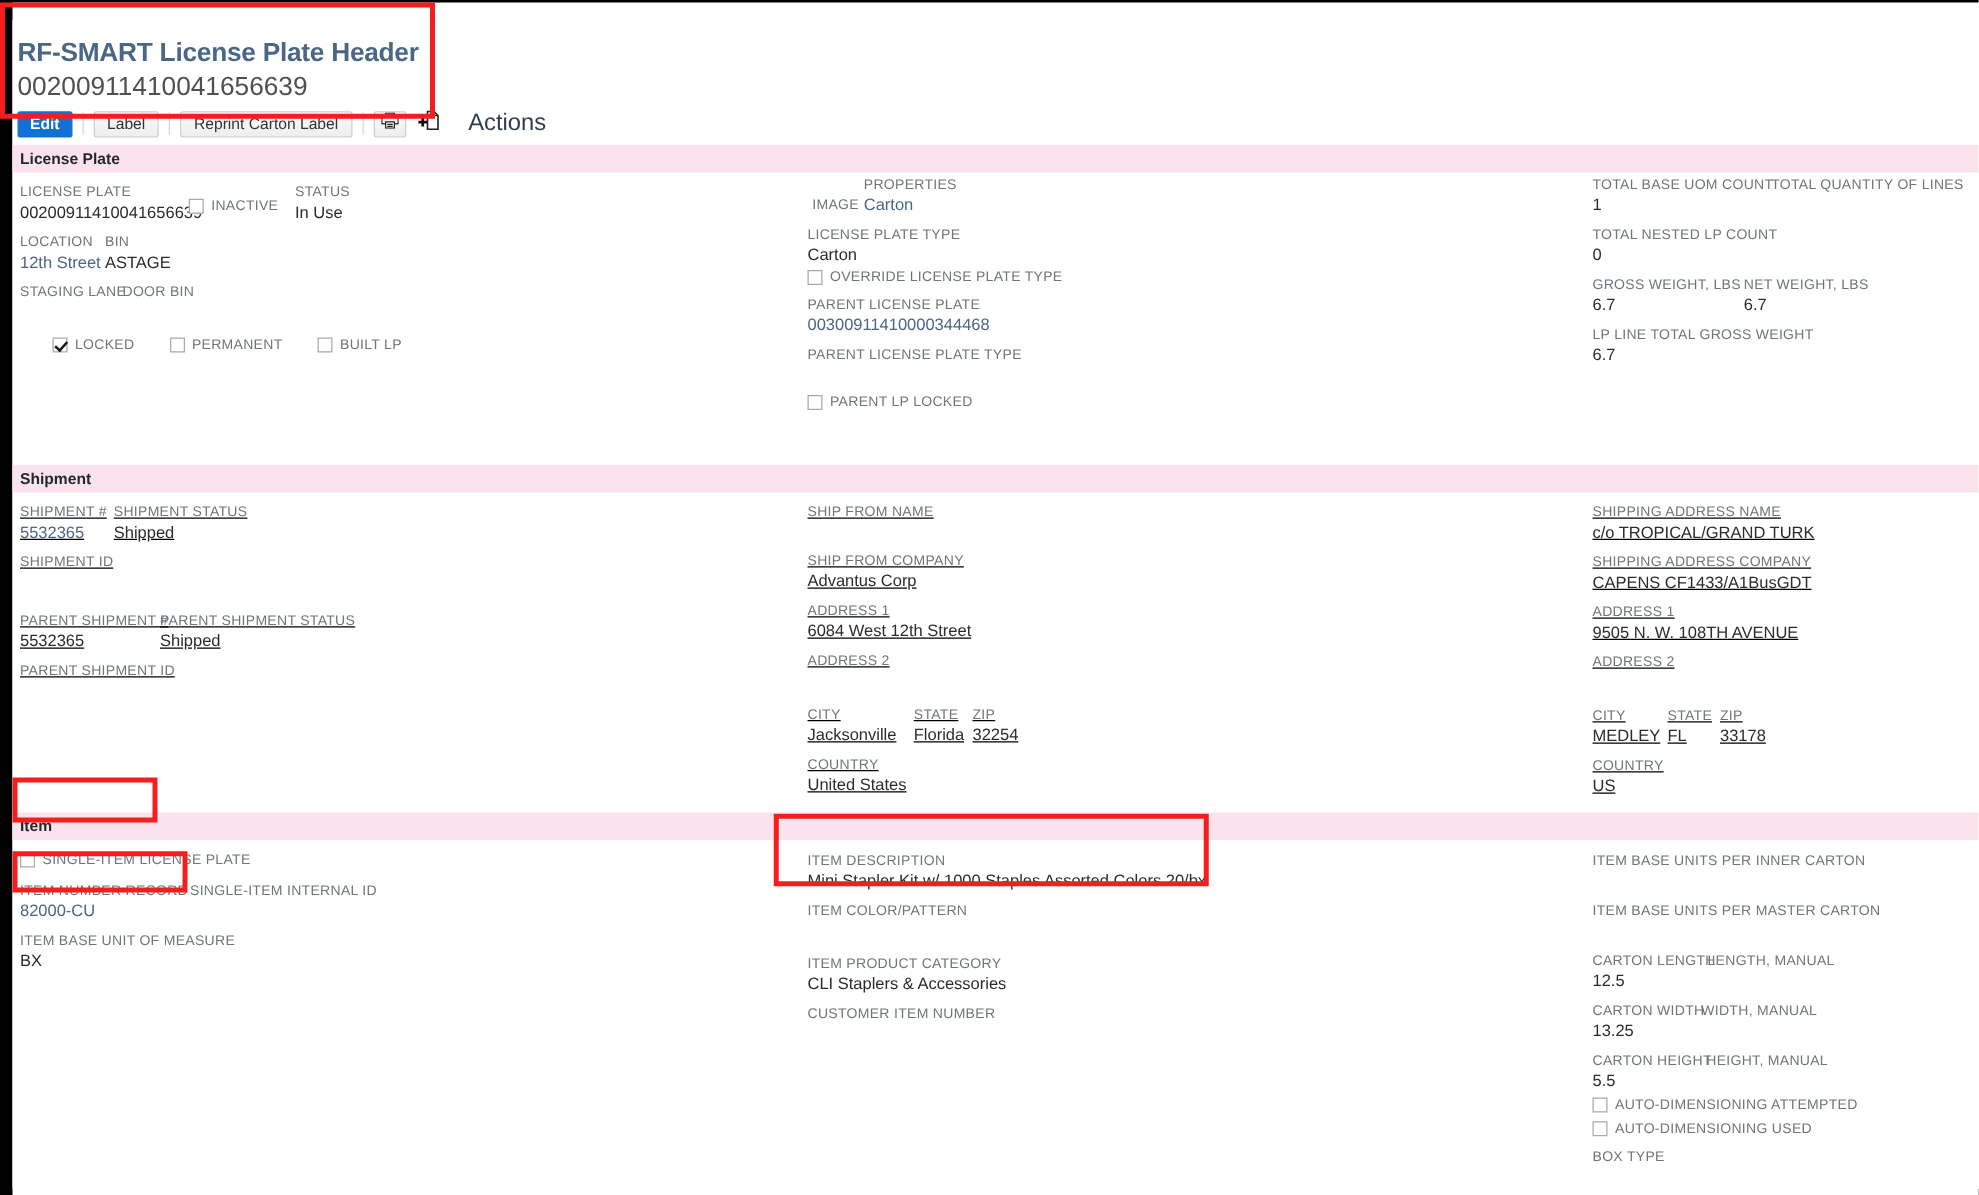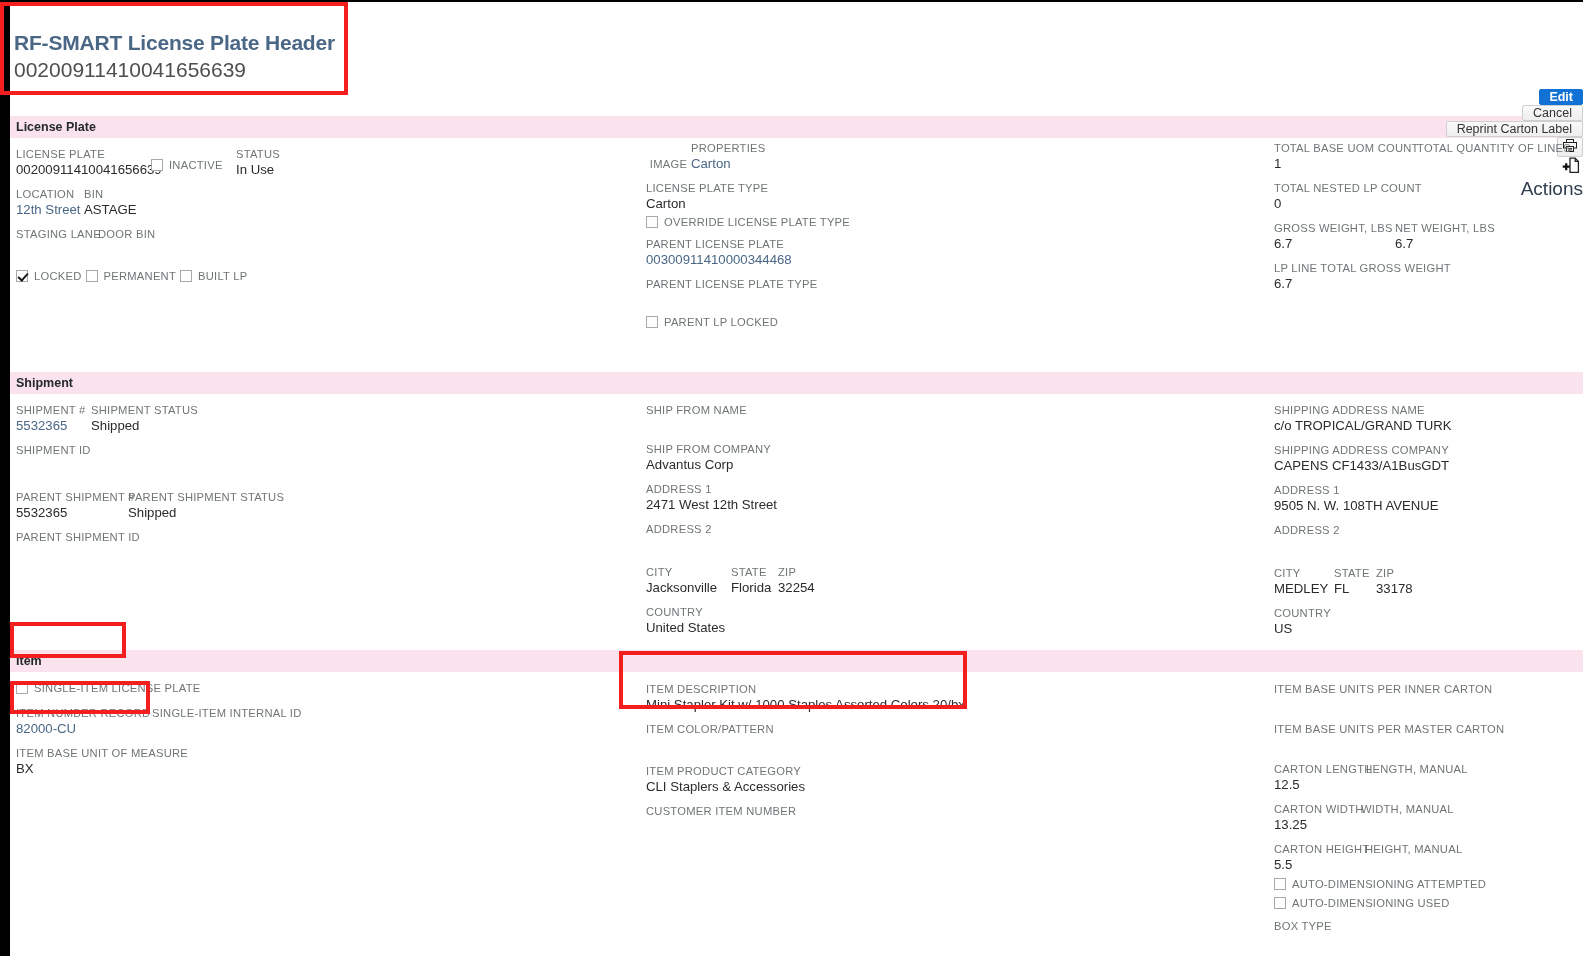--- a/index.html
+++ b/index.html
@@ -26,23 +26,22 @@
   .rec-title {
     font-size: 21px; font-weight: bold; color: #4a6785;
     letter-spacing: -0.2px; line-height: 26px;
   }
   .rec-subtitle {
     font-size: 21px; color: #4f4f4f; line-height: 28px; font-weight: 400;
   }
 
   
   .toolbar {
-    display:flex; align-items:flex-end; gap:0px; padding: 5px 0 5px 4px;
+    display:flex; align-items:center; gap:0px; padding: 5px 0 5px 4px;
     height: 30px;
-    flex-direction: column;
   }
   .btn {
     height: 21px; min-width: 52px;
     font-size: 12.5px; color: #333;
     border: 1px solid #cfcfcf; border-radius: 2px;
     background: linear-gradient(#fafafa,#eeeeee);
     display:flex; align-items:center; justify-content:center;
     padding: 0 10px; cursor: pointer; white-space: nowrap;
   }
   .btn-primary {
@@ -112,21 +111,21 @@
   <div class="content">
 
     <div class="rec-header">
       <div class="rec-title">RF-SMART License Plate Header</div>
       <div class="rec-subtitle">00200911410041656639</div>
     </div>
 
     <div class="toolbar">
       <div class="btn btn-primary">Edit</div>
       <div class="tb-sep"></div>
-      <div class="btn">Cancel</div>
+      <div class="btn">Label</div>
       <div class="tb-sep"></div>
       <div class="btn">Reprint Carton Label</div>
       <div class="tb-sep"></div>
       <div class="icon-btn">
         <span>
           <svg width="14" height="13" viewBox="0 0 14 13" aria-hidden="true">
             <rect x="3.5" y="0.5" width="7" height="3" fill="none" stroke="#222"></rect>
             <rect x="0.5" y="3.5" width="13" height="5.5" fill="none" stroke="#222"></rect>
             <rect x="3.5" y="7.5" width="7" height="5" fill="#fff" stroke="#222"></rect>
             <line x1="4.8" y1="9.4" x2="9.2" y2="9.4" stroke="#222"></line>
@@ -189,21 +188,21 @@
               <div class="val empty"></div>
             </div>
             <div style="width:150px">
               <div class="lbl">DOOR BIN</div>
               <div class="val empty"></div>
             </div>
           </div>
         </div>
 
         <div class="fld" style="margin-top:12px;">
-          <div class="rowpair" style="gap:4px;">
+          <div class="rowpair" style="gap:28px;margin-left:26px;">
             <div class="chk-row">
               <span class="chkbox checked"></span>
               <span class="chk-lbl">LOCKED</span>
             </div>
             <div class="chk-row">
               <span class="chkbox"></span>
               <span class="chk-lbl">PERMANENT</span>
             </div>
             <div class="chk-row">
               <span class="chkbox"></span>
@@ -289,21 +288,21 @@
         </div>
 
         <div class="fld">
           <div class="lbl">LP LINE TOTAL GROSS WEIGHT</div>
           <div class="val">6.7</div>
         </div>
       </div>
     </div>
 
     <div class="sec-header">Shipment</div>
-    <div class="sec-body" style="height:254px;">
+    <div class="sec-body" style="height:254px;text-decoration:underline;">
 
       <div class="col col-1">
         <div class="fld">
           <div class="rowpair">
             <div style="width:75px">
               <div class="lbl">SHIPMENT #</div>
               <div class="val link">5532365</div>
             </div>
             <div>
               <div class="lbl">SHIPMENT STATUS</div>
@@ -340,21 +339,21 @@
         <div class="fld">
           <div class="lbl">SHIP FROM NAME</div>
           <div class="val empty"></div>
         </div>
         <div class="fld" style="margin-top:8px;">
           <div class="lbl">SHIP FROM COMPANY</div>
           <div class="val">Advantus Corp</div>
         </div>
         <div class="fld">
           <div class="lbl">ADDRESS 1</div>
-          <div class="val">2471 West 12th Street</div>
+          <div class="val">6084 West 12th Street</div>
         </div>
         <div class="fld">
           <div class="lbl">ADDRESS 2</div>
           <div class="val empty"></div>
         </div>
         <div class="fld" style="margin-top:12px;">
           <div class="rowpair">
             <div style="width:85px">
               <div class="lbl">CITY</div>
               <div class="val">Jacksonville</div>

